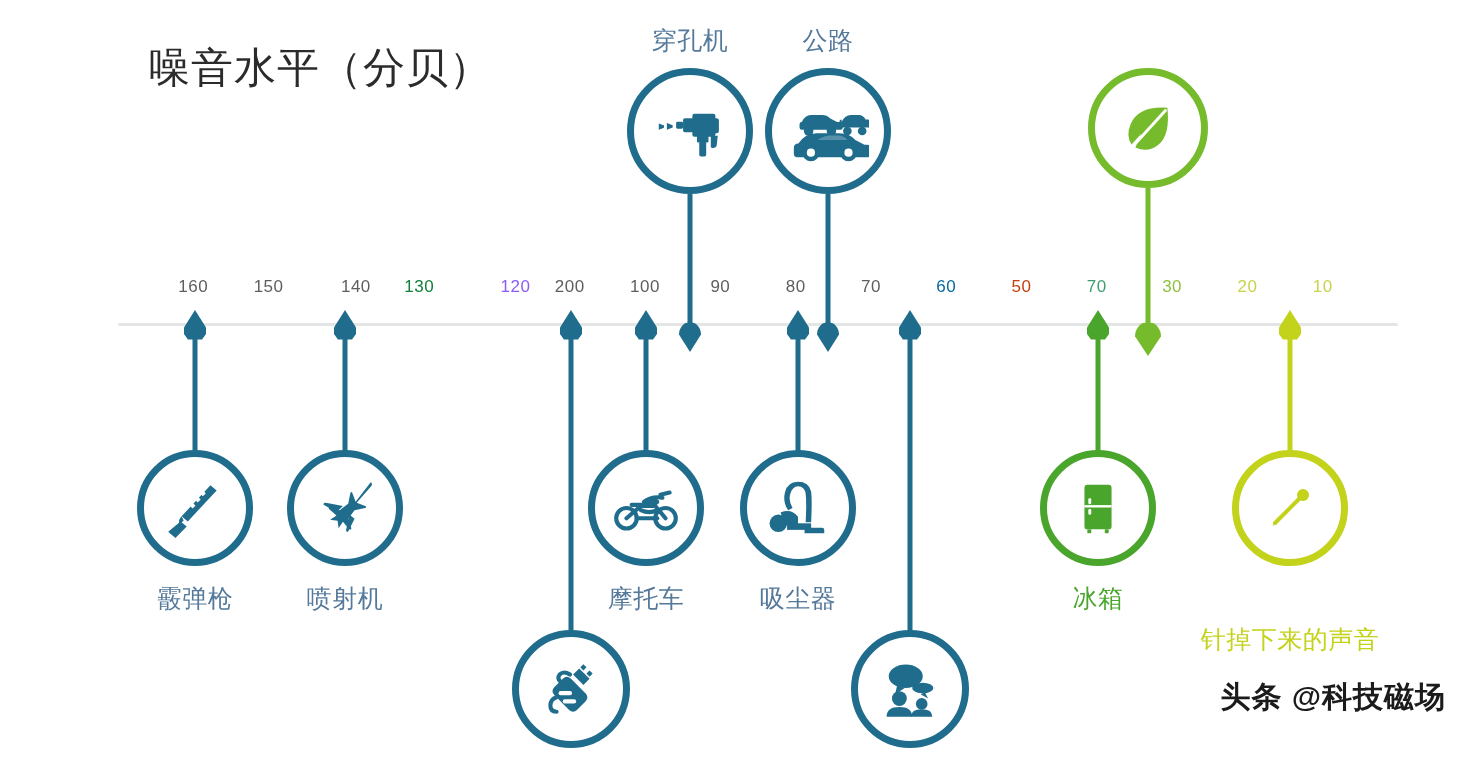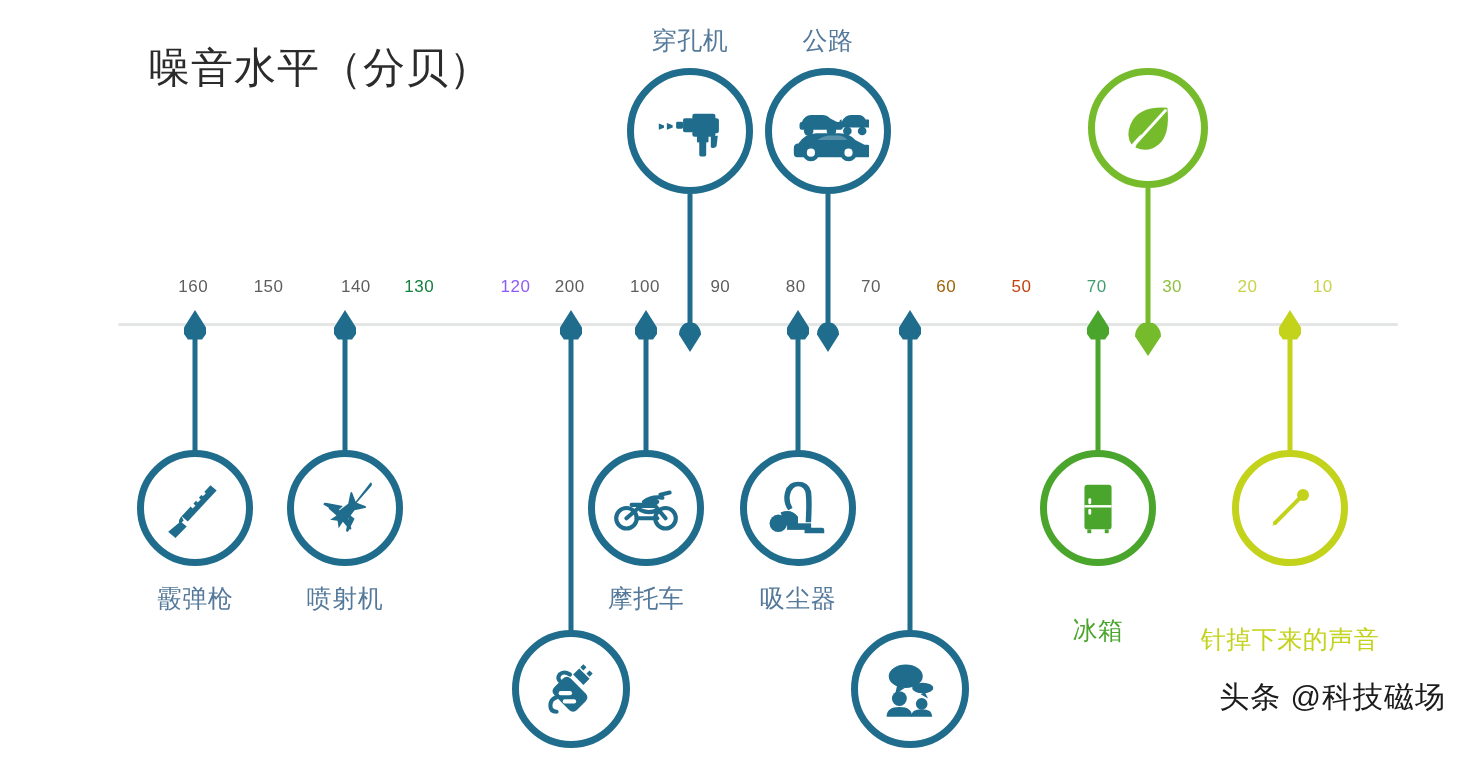--- a/index.html
+++ b/index.html
@@ -107,21 +107,21 @@
     letter-spacing: 0.5px;
   }
 
   
   #watermark {
     position: absolute;
     right: 34px;
     top: 677px;
     font-size: 30px;
     color: #1b1b1b;
-    font-weight: 400;
+    font-weight: 700;
     white-space: nowrap;
     letter-spacing: 1px;
   }
 </style>
 </head>
 <body>
 
 <div id="stage">
 
   <div id="title">噪音水平（分贝）</div>
@@ -131,21 +131,21 @@
       <div class="tick-label" style="color: rgb(94, 94, 94); left: 193.294px;">160</div>
       <div class="tick-label" style="color: rgb(94, 94, 94); left: 268.588px;">150</div>
       <div class="tick-label" style="color: rgb(94, 94, 94); left: 343.882px; margin-left: 12px;">140</div>
       <div class="tick-label" style="color: #15803d; left: 419.176px;">130</div>
       <div class="tick-label" style="color: #8b5cf6; left: 494.471px; margin-left: 21px;">120</div>
       <div class="tick-label" style="color: rgb(94, 94, 94); left: 569.765px;">200</div>
       <div class="tick-label" style="color: rgb(94, 94, 94); left: 645.059px;">100</div>
       <div class="tick-label" style="color: rgb(94, 94, 94); left: 720.353px;">90</div>
       <div class="tick-label" style="color: rgb(94, 94, 94); left: 795.647px;">80</div>
       <div class="tick-label" style="color: rgb(94, 94, 94); left: 870.941px;">70</div>
-      <div class="tick-label" style="color: #a16207; left: 946.235px;">60</div>
+      <div class="tick-label" style="color: #0369a1; left: 946.235px;">60</div>
       <div class="tick-label" style="color: #c2410c; left: 1021.53px;">50</div>
       <div class="tick-label" style="color: rgb(63, 158, 110); left: 1096.82px;">70</div>
       <div class="tick-label" style="color: rgb(143, 193, 62); left: 1172.12px;">30</div>
       <div class="tick-label" style="color: rgb(201, 210, 74); left: 1247.41px;">20</div>
       <div class="tick-label" style="color: rgb(201, 210, 74); left: 1322.71px;">10</div>
     </div>
 
   <div class="pin" style="left:690px; top:68px; color:#1f6c8c;">
     <div class="circle" style="top:0; width:126px; height:126px;">
       <svg width="74" height="74" viewBox="0 0 64 64" fill="#1f6c8c">
@@ -273,21 +273,21 @@
     <div class="circle" style="top:140px; width:116px; height:116px;">
       <svg width="62" height="62" viewBox="0 0 64 64" fill="#4aa52c">
         <rect x="18" y="8" width="28" height="46" rx="3"></rect>
         <rect x="18" y="29" width="28" height="2.5" fill="#ffffff"></rect>
         <rect x="22" y="22" width="3" height="6" rx="1.2" fill="#ffffff"></rect>
         <rect x="22" y="33" width="3" height="6" rx="1.2" fill="#ffffff"></rect>
         <rect x="21" y="54" width="4" height="4"></rect>
         <rect x="39" y="54" width="4" height="4"></rect>
       </svg>
     </div>
-    <div class="pin-label" style="top:272px; color:#4aa52c;margin-top:32px;">冰箱</div>
+    <div class="pin-label" style="top:272px; color:#4aa52c;">冰箱</div>
   </div>
 
   <div class="pin" style="left:1290px; top:310px; color:#c3d21b;">
     <div class="bulb drop-up" style="top:0;"></div>
     <div class="stem" style="top:26px; height:128px;"></div>
     <div class="circle" style="top:140px; width:116px; height:116px;">
       <svg width="64" height="64" viewBox="0 0 64 64">
         <circle cx="45" cy="19" r="6" fill="#c3d21b"></circle>
         <path d="M41 23 L17 47" stroke="#c3d21b" stroke-width="4" stroke-linecap="round"></path>
         <path d="M18 46 l-4 4 l5 -2z" fill="#c3d21b"></path>

